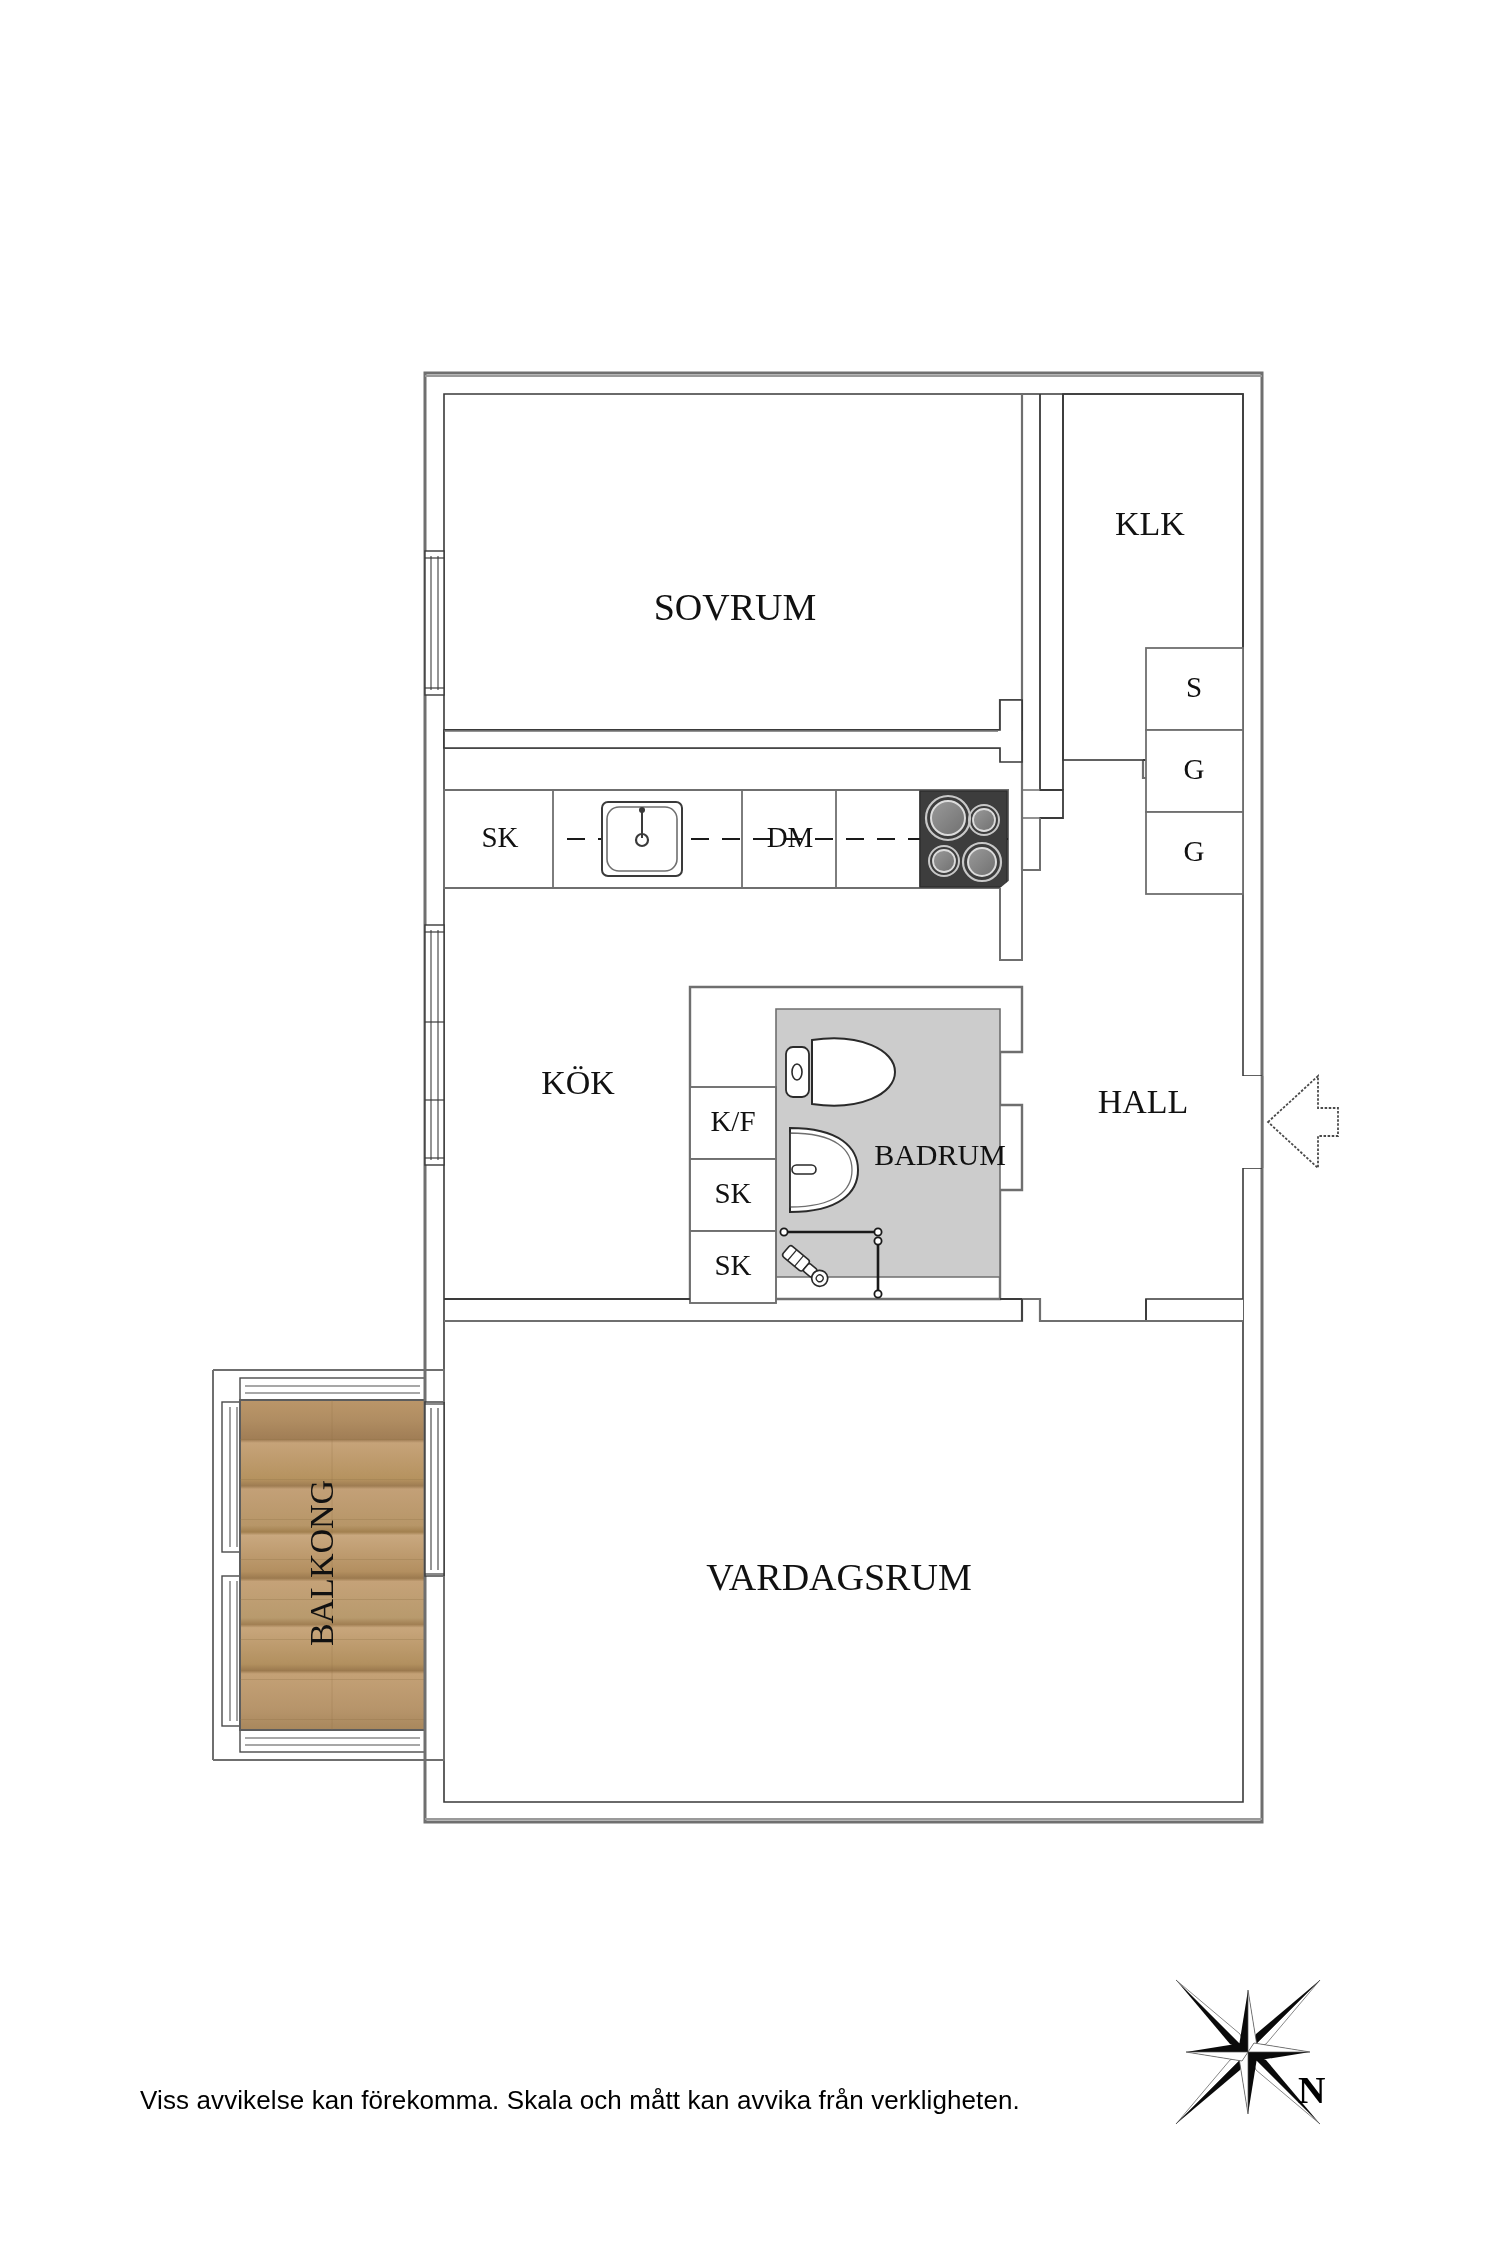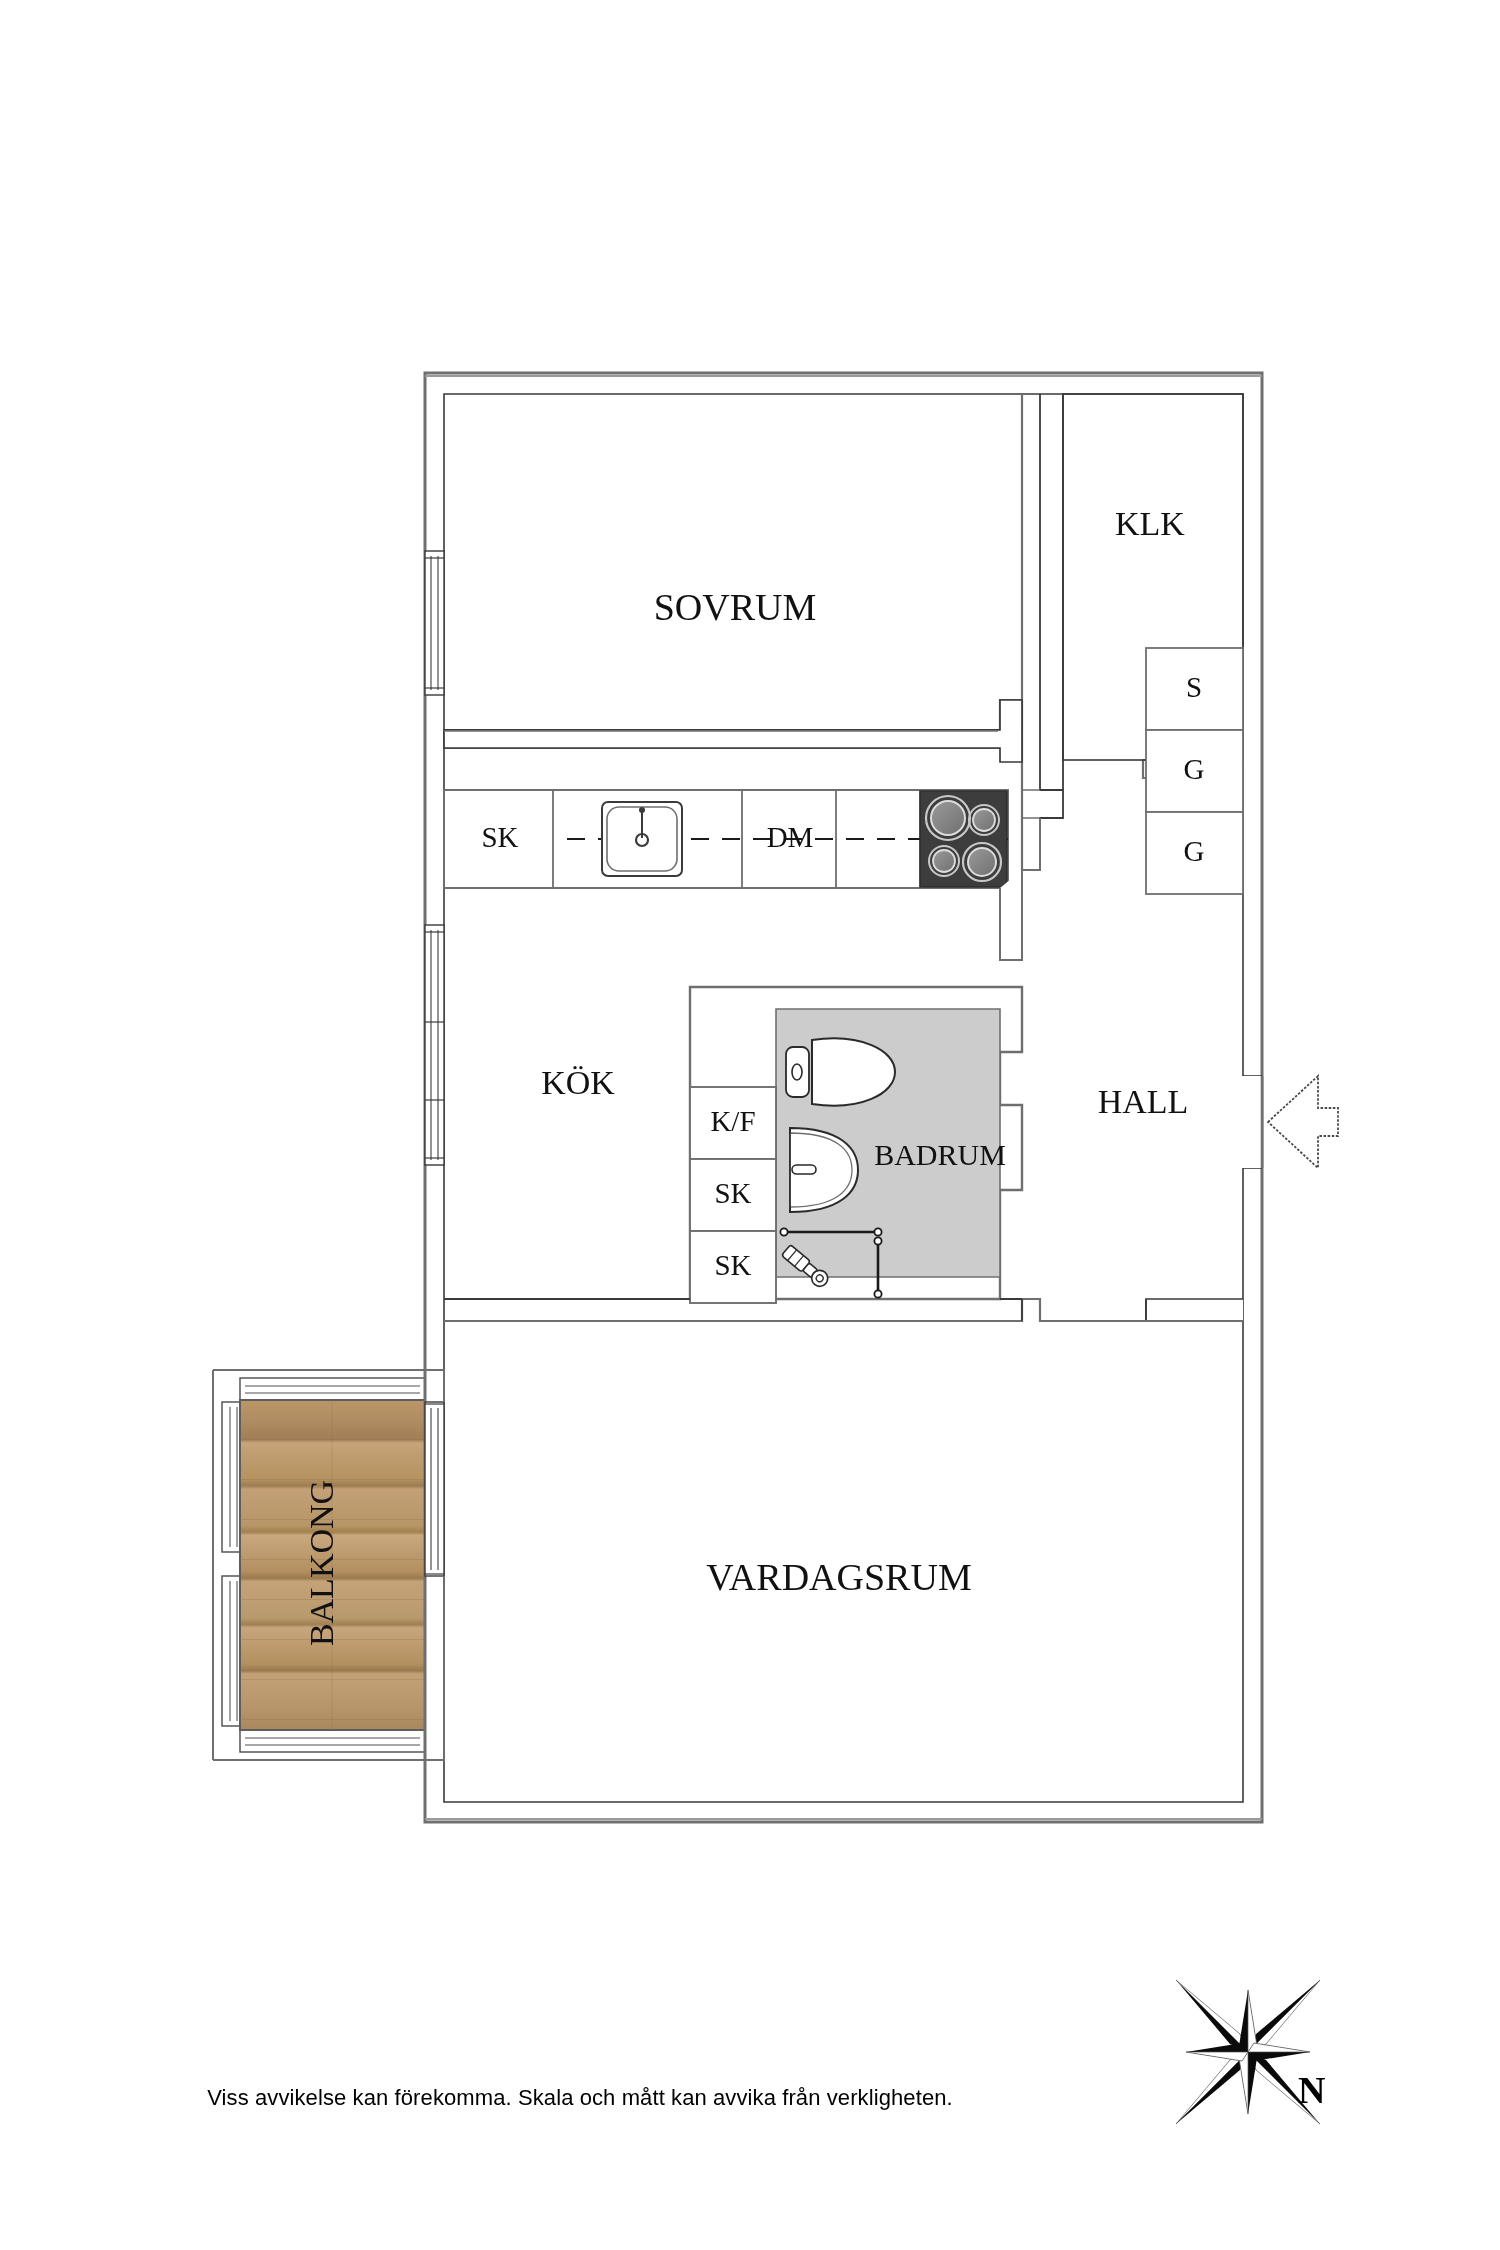--- a/index.html
+++ b/index.html
@@ -10,21 +10,21 @@
 
   .room-label{font-family:"Liberation Serif", serif;fill:#111;
               text-anchor:middle;dominant-baseline:middle;}
   .lbl-xl{font-size:38px;}
   .lbl-l{font-size:34px;}
   .lbl-m{font-size:30px;}
   .lbl-s{font-size:29px;}
 
   .footer-note{position:absolute;left:0;top:2085px;width:1160px;
                text-align:center;font-family:"Liberation Sans", sans-serif;
-               font-size:22px;color:#000;letter-spacing:0.1px;}
+               font-size:26px;color:#000;letter-spacing:0.1px;}
   .north-letter{position:absolute;left:1298px;top:2068px;
                font-family:"Liberation Serif", serif;font-weight:bold;
                font-size:38px;color:#000;}
 </style>
 </head>
 <body>
 
 <div id="stage">
 
   <svg id="plan" viewBox="0 0 1500 2250">

